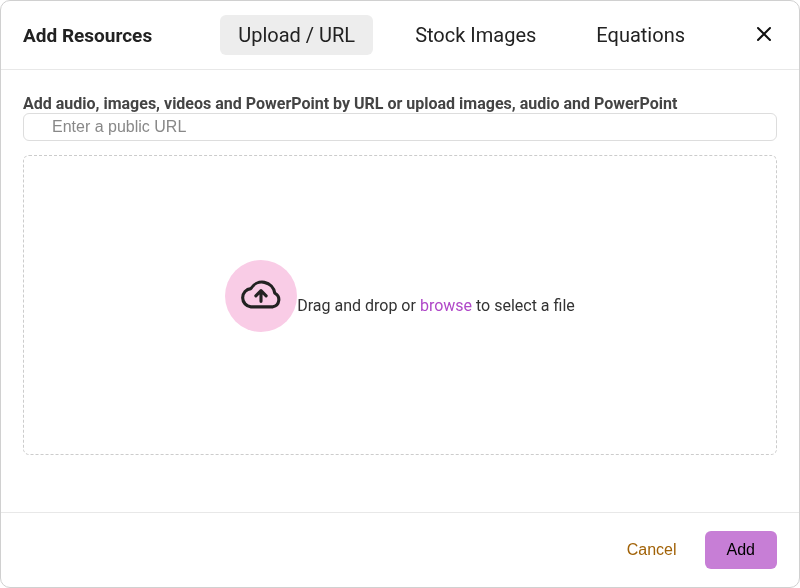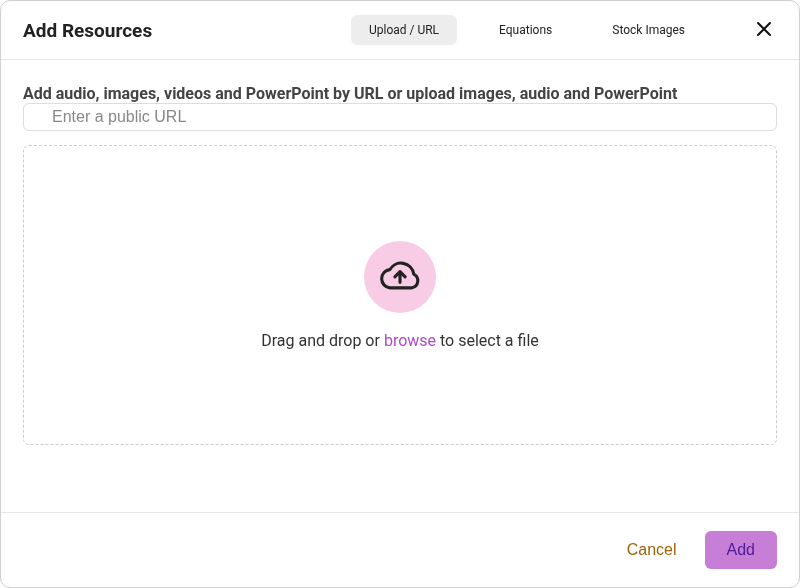--- a/index.html
+++ b/index.html
@@ -37,21 +37,21 @@
       color: #222;
       flex: 1;
     }
     .tabs {
       display: flex;
       gap: 24px;
       align-items: center;
       margin-right: 24px;
     }
     .tab {
-      font-size: 12px;
+      font-size: 20px;
       color: #222;
       padding: 8px 18px;
       border-radius: 6px;
       cursor: pointer;
       white-space: nowrap;
     }
     .tab.active {
       background: #ededed;
     }
     .close-btn {
@@ -88,21 +88,21 @@
     }
     .url-input::placeholder {
       color: #888;
     }
     .dropzone {
       flex: 0 0 auto;
       height: 300px;
       border: 1px dashed #ccc;
       border-radius: 6px;
       display: flex;
-      flex-direction: column;
+      flex-direction: row;
       align-items: center;
       justify-content: center;
     }
     .upload-circle {
       width: 72px;
       height: 72px;
       border-radius: 50%;
       background: #f9cce6;
       display: flex;
       align-items: center;
@@ -132,39 +132,39 @@
     .cancel-btn {
       font-size: 16px;
       color: #a16207;
       background: none;
       border: none;
       cursor: pointer;
       padding: 8px 10px;
     }
     .add-btn {
       font-size: 16px;
-      color: #4c1d95;
+      color: #000000;
       background: #c77ed6;
       border: none;
       border-radius: 6px;
       padding: 10px 22px;
       cursor: pointer;
     }
   </style>
 </head>
 <body>
 
 <div class="modal">
 
   <div class="modal-header">
     <div class="modal-title">Add Resources</div>
     <div class="tabs">
       <div class="tab active">Upload / URL</div>
+      <div class="tab">Stock Images</div>
       <div class="tab">Equations</div>
-      <div class="tab">Stock Images</div>
     </div>
     <div class="close-btn">
       <span>
         <svg width="16" height="16" viewBox="0 0 16 16" fill="none">
           <path d="M2 2 L14 14 M14 2 L2 14" stroke="#111" stroke-width="2" stroke-linecap="round"></path>
         </svg>
       </span>
     </div>
   </div>
 

